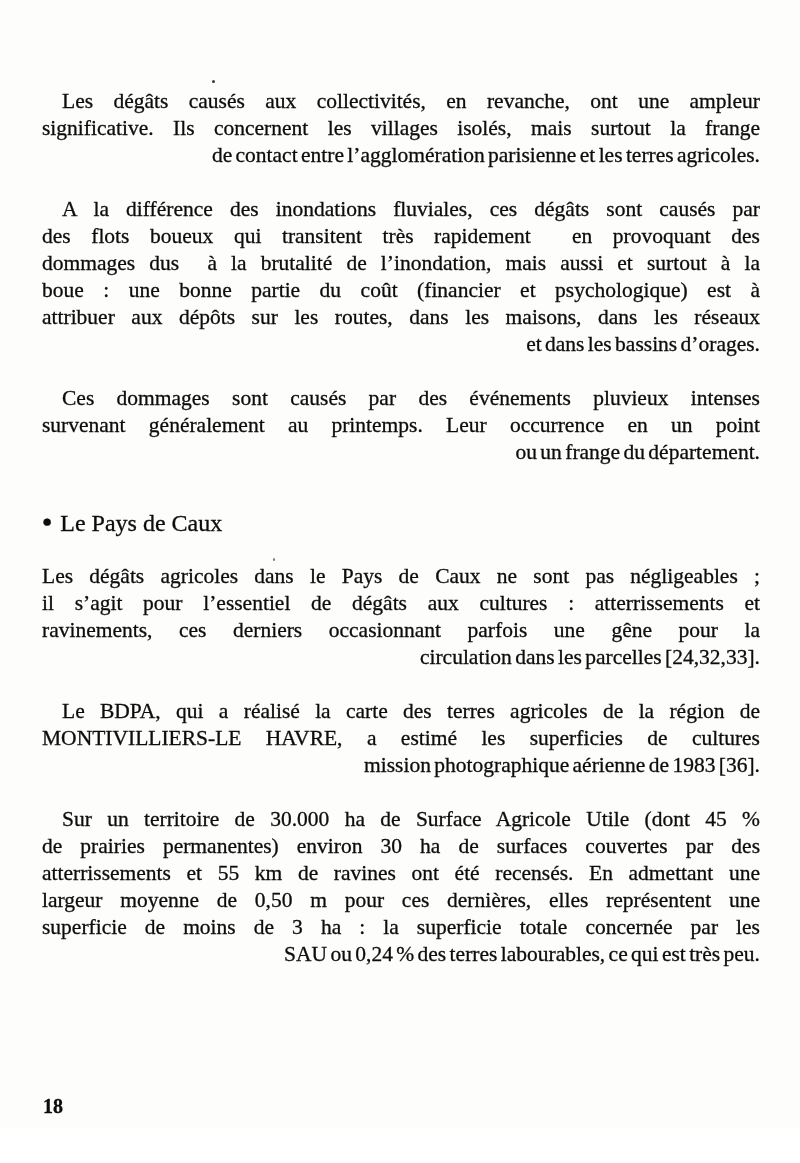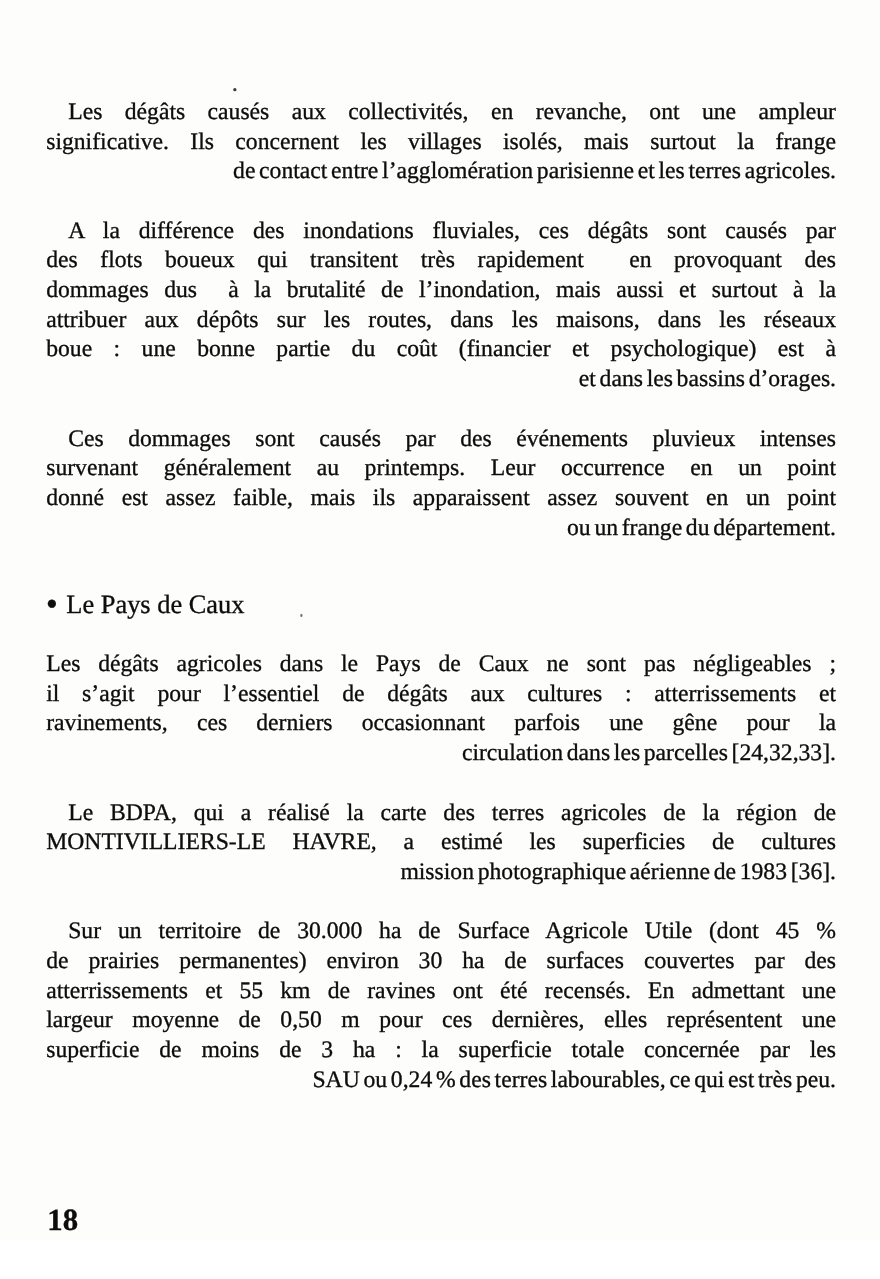--- a/index.html
+++ b/index.html
@@ -30,21 +30,21 @@
     margin: 42px 0 28px 0;
     height: 27px;
     font-size: 24px;
     line-height: 27px;
     font-weight: normal;
   }
   .bullet { display: inline-block; font-size: 17px; vertical-align: 3.5px; margin-right: 8px; }
   .it { }
   .page-number {
     position: absolute; left: 43px; top: 1096px;
-    font-size: 28px; font-weight: bold; line-height: 1;
+    font-size: 20px; font-weight: bold; line-height: 1;
   }
   .speck { position: absolute; background: #3a3a3a; border-radius: 50%; }
   .s1 { left: 212px; top: 80px; width: 3px; height: 3px; }
   .s2 { left: 273px; top: 558px; width: 2px; height: 3px; opacity: 0.7; }
 </style>
 </head>
 <body>
 
 <div class="page">
   <span class="speck s1"></span>
@@ -55,29 +55,28 @@
     <div class="para">
       <span class="line first">Les dégâts causés aux collectivités, en revanche, ont une ampleur</span>
       <span class="line">significative. Ils concernent les villages isolés, mais surtout la frange</span>
       <span class="line last">de contact entre l’agglomération parisienne et les terres agricoles.</span>
     </div>
 
     <div class="para">
       <span class="line first">A la différence des inondations fluviales, ces dégâts sont causés par</span>
       <span class="line">des flots boueux qui transitent très rapidement&nbsp; en provoquant des</span>
       <span class="line">dommages dus&nbsp; à la brutalité de l’inondation, mais aussi et surtout à la</span>
+      <span class="line">boue : une bonne partie du coût (financier et psychologique) est à</span>
       <span class="line">attribuer aux dépôts sur les routes, dans les maisons, dans les réseaux</span>
-      <span class="line">boue : une bonne partie du coût (financier et psychologique) est à</span>
       <span class="line last">et dans les bassins d’orages.</span>
     </div>
 
     <div class="para">
       <span class="line first">Ces dommages sont causés par des événements pluvieux intenses</span>
       <span class="line">survenant généralement au printemps. Leur occurrence en un point</span>
-      <span class="line">donné est assez faible, mais ils apparaissent assez souvent en un point</span>
       <span class="line last">ou un frange du département.</span>
     </div>
 
     <div class="heading">
       <span class="bullet">●</span><span class="heading-label">Le Pays de Caux</span>
     </div>
 
     <div class="para">
       <span class="line">Les dégâts agricoles dans le Pays de Caux ne sont pas négligeables ;</span>
       <span class="line">il s’agit pour l’essentiel de dégâts aux cultures : atterrissements et</span>

